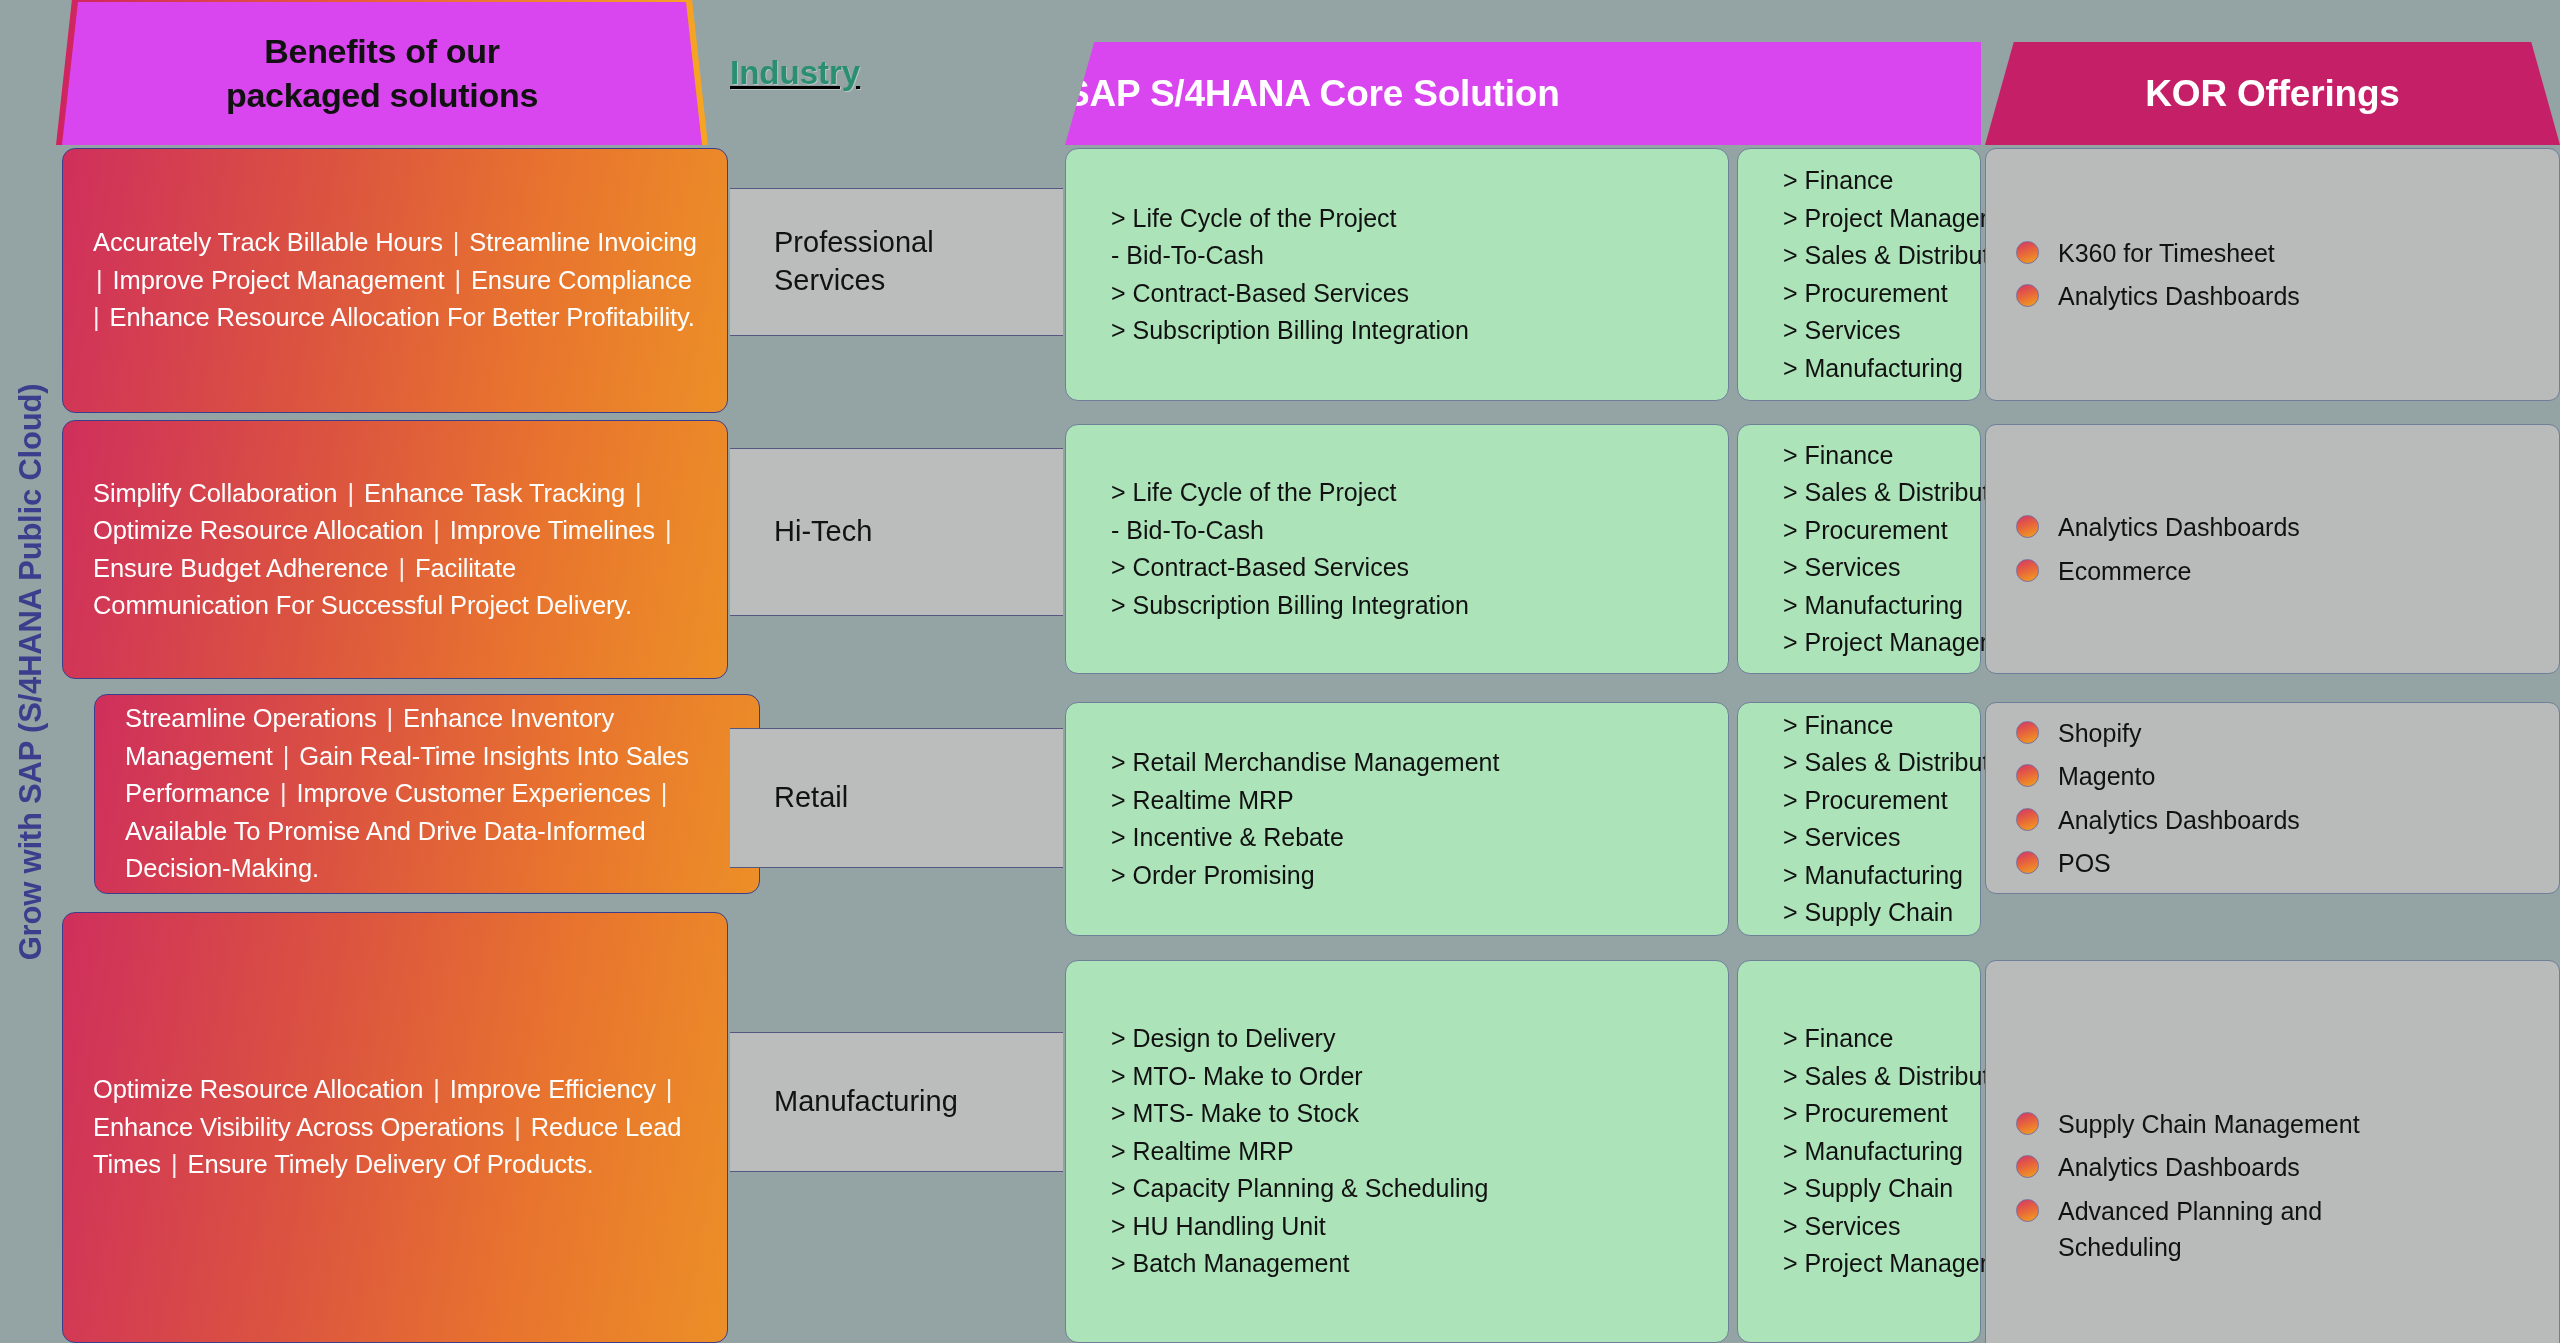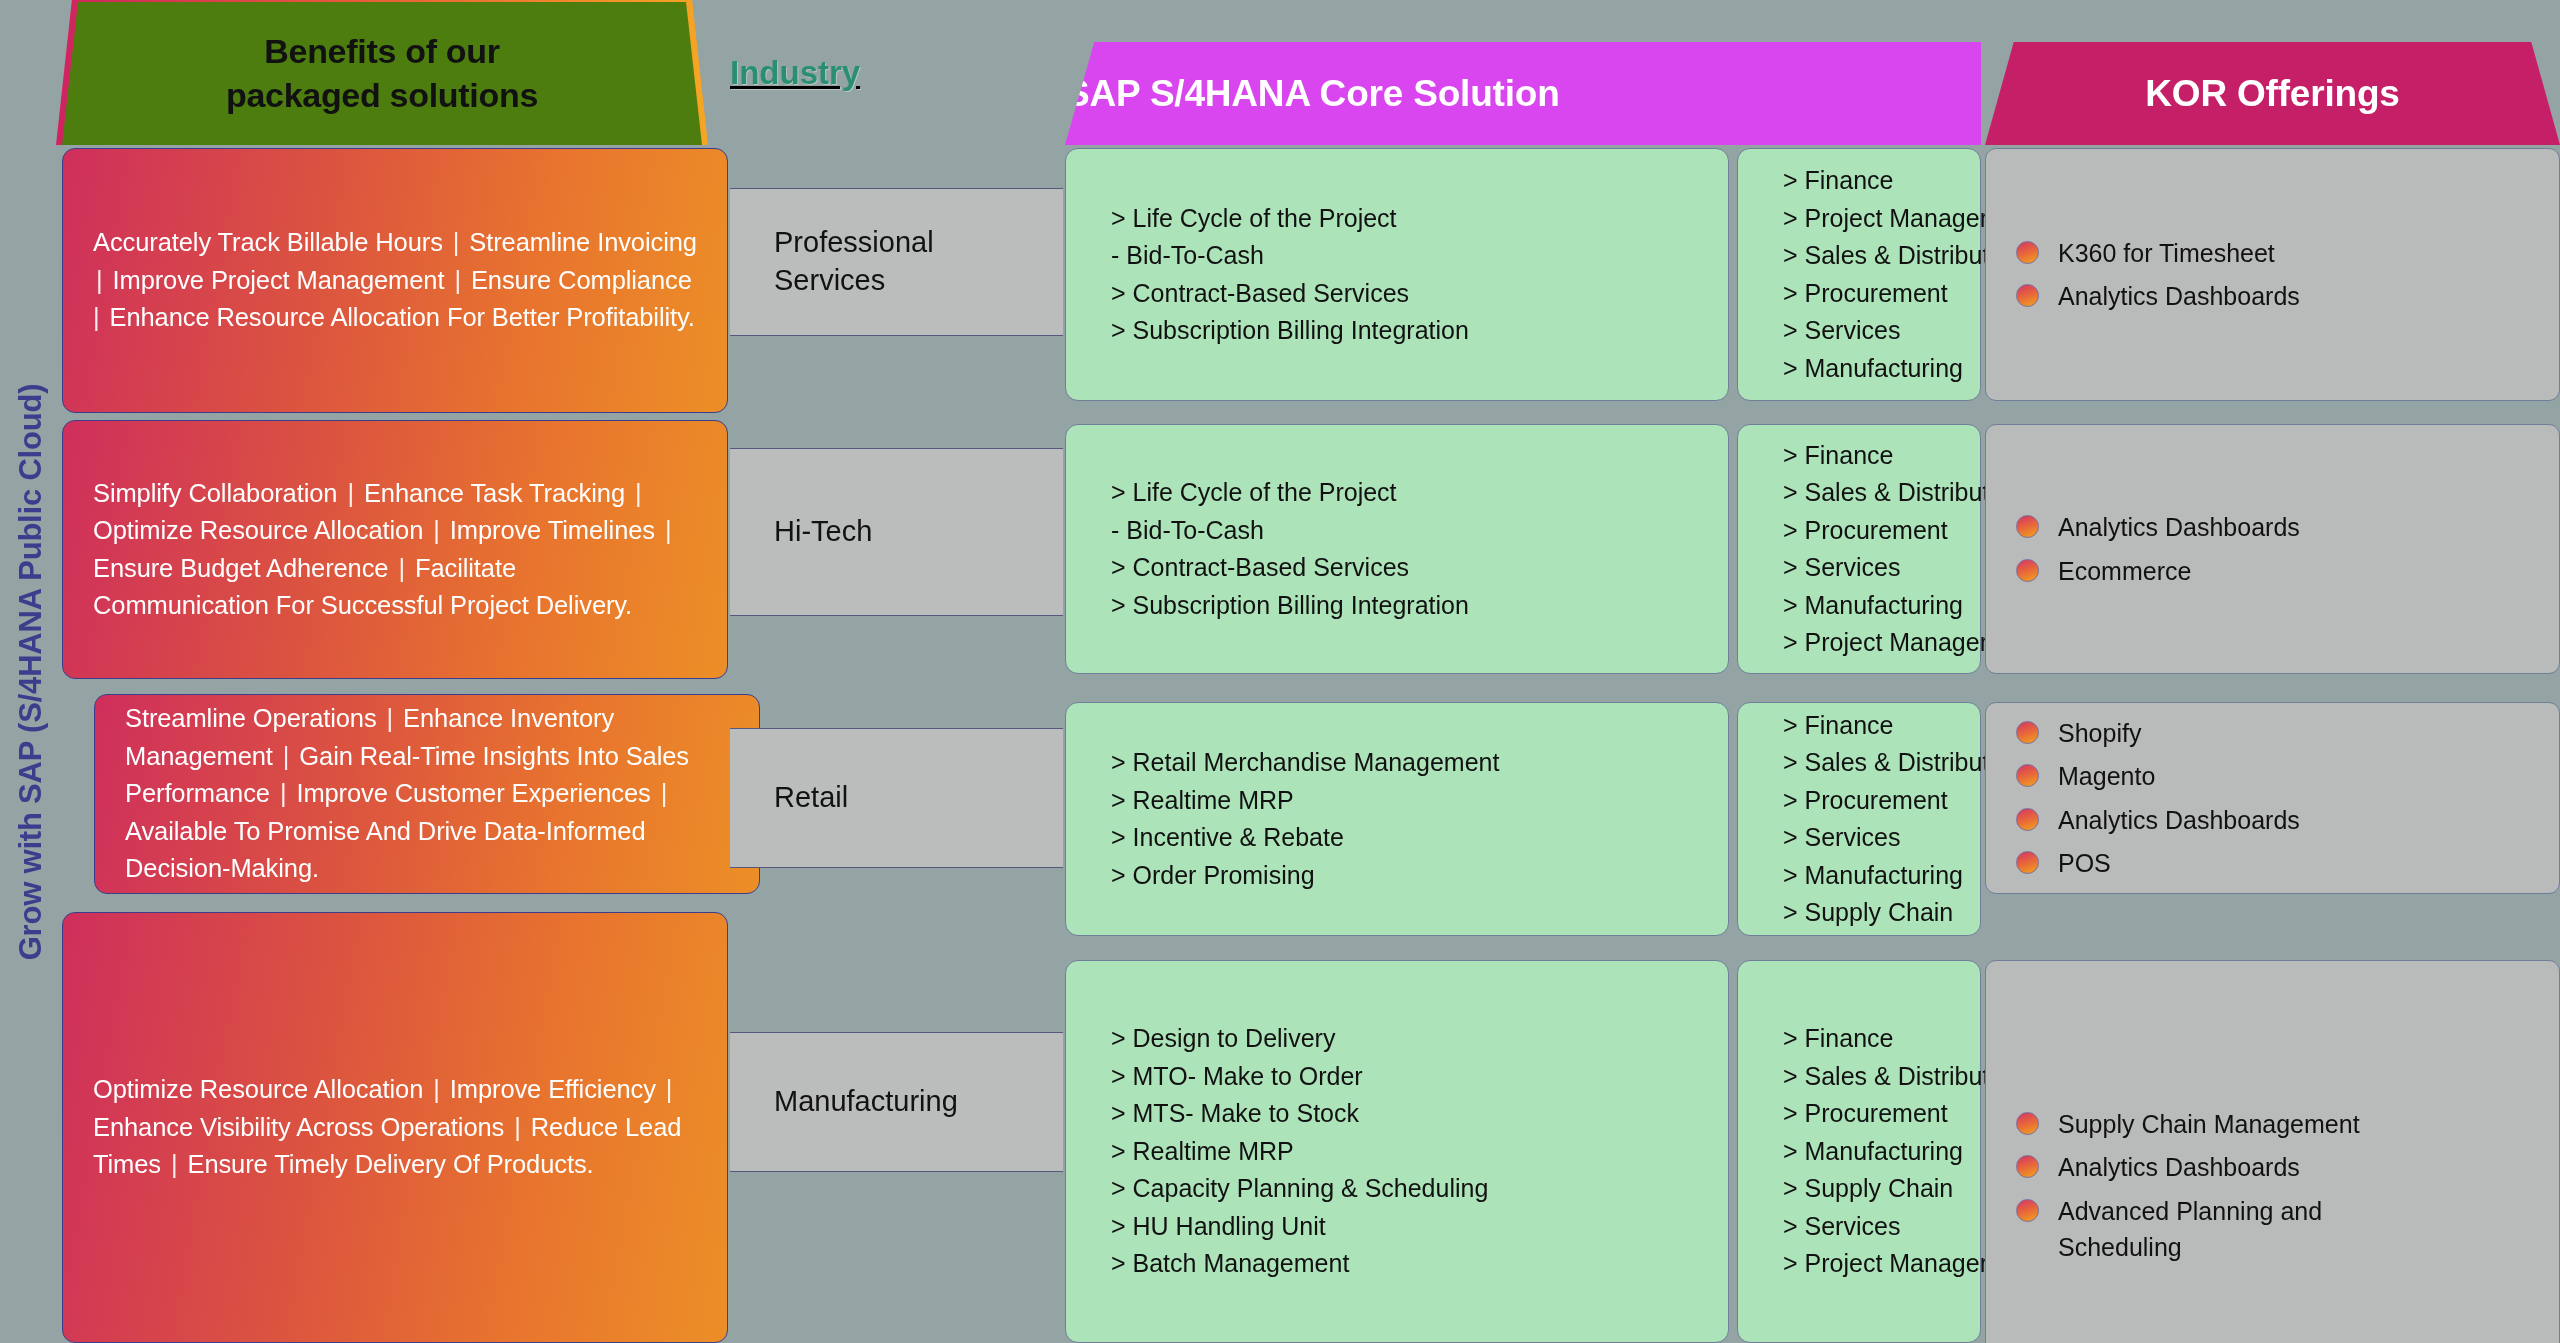--- a/index.html
+++ b/index.html
@@ -30,21 +30,21 @@
   
   .board{
     position:absolute;
     left:62px; top:0; right:0; bottom:0;
   }
 
   .title-card{
     position:absolute;
     left:0px; top:2px;
     width:640px; height:143px;
-    background:#4d7c0f;
+    background:#d946ef;
     border-radius:14px 14px 0 0;
     box-sizing:border-box;
     display:flex;align-items:center;justify-content:center;
     clip-path: polygon(2.5% 0%, 97.5% 0%, 100% 100%, 0% 100%);
     box-shadow:0 0 0 0 rgba(0,0,0,0);
   }
   .title-card-wrap{
     position:absolute;
     left:-6px; top:-4px;
     width:652px; height:149px;

